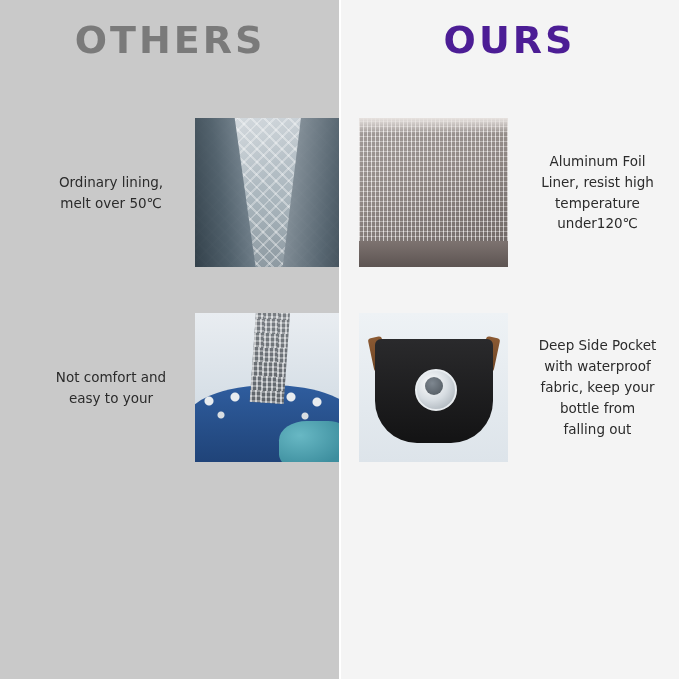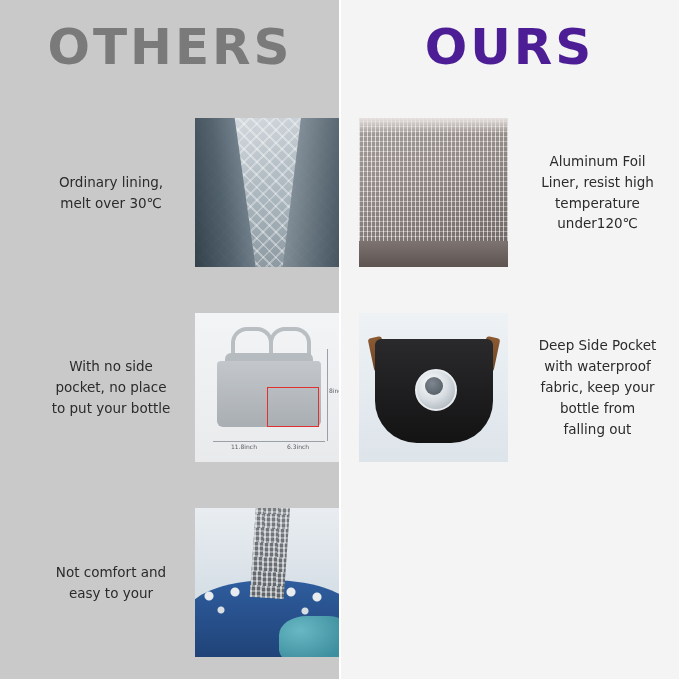--- a/index.html
+++ b/index.html
@@ -40,21 +40,21 @@
     width: 2px;
     height: 679px;
     background: #ffffff;
     z-index: 5;
   }
   .heading {
     position: absolute;
     top: 18px;
     width: 100%;
     text-align: center;
-    font-size: 50px;
+    font-size: 38px;
     font-weight: bold;
     letter-spacing: 3px;
     font-family: "DejaVu Sans", sans-serif;
   }
   .heading-others {
     color: #7a7a7a;
   }
   .heading-ours {
     color: #4c1d95;
   }
@@ -331,41 +331,24 @@
 
 <div class="poster">
 
   <div class="col col-others">
     <div class="heading heading-others">OTHERS</div>
 
     <div class="rows">
 
       <div class="row row-others">
         <div class="txt txt-others" style="white-space: pre-line;">Ordinary lining,
-melt over 30℃</div>
+melt over 50℃</div>
         <div class="photo p-lining"></div>
       </div>
 
-      <div class="row row-others">
-        <div class="txt txt-others" style="white-space: pre-line;">With no side
-pocket, no place
-to put your bottle</div>
-        <div class="photo p-bagdim">
-          <div class="bag-handle-l"></div>
-          <div class="bag-handle-r"></div>
-          <div class="bag-top"></div>
-          <div class="bag-body"></div>
-          <div class="dim-red"></div>
-          <div class="dim-line-h"></div>
-          <div class="dim-line-v"></div>
-          <div class="dim-label dim-label-w">11.8inch</div>
-          <div class="dim-label dim-label-d">6.3inch</div>
-          <div class="dim-label dim-label-h">8inch</div>
-        </div>
-      </div>
 
       <div class="row row-others">
         <div class="txt txt-others" style="white-space: pre-line;">Not comfort and
 easy to your</div>
         <div class="photo p-fray">
           <div class="fr-bag"></div>
           <div class="fr-dots"></div>
           <div class="fr-teal"></div>
           <div class="fr-strap"></div>
         </div>

